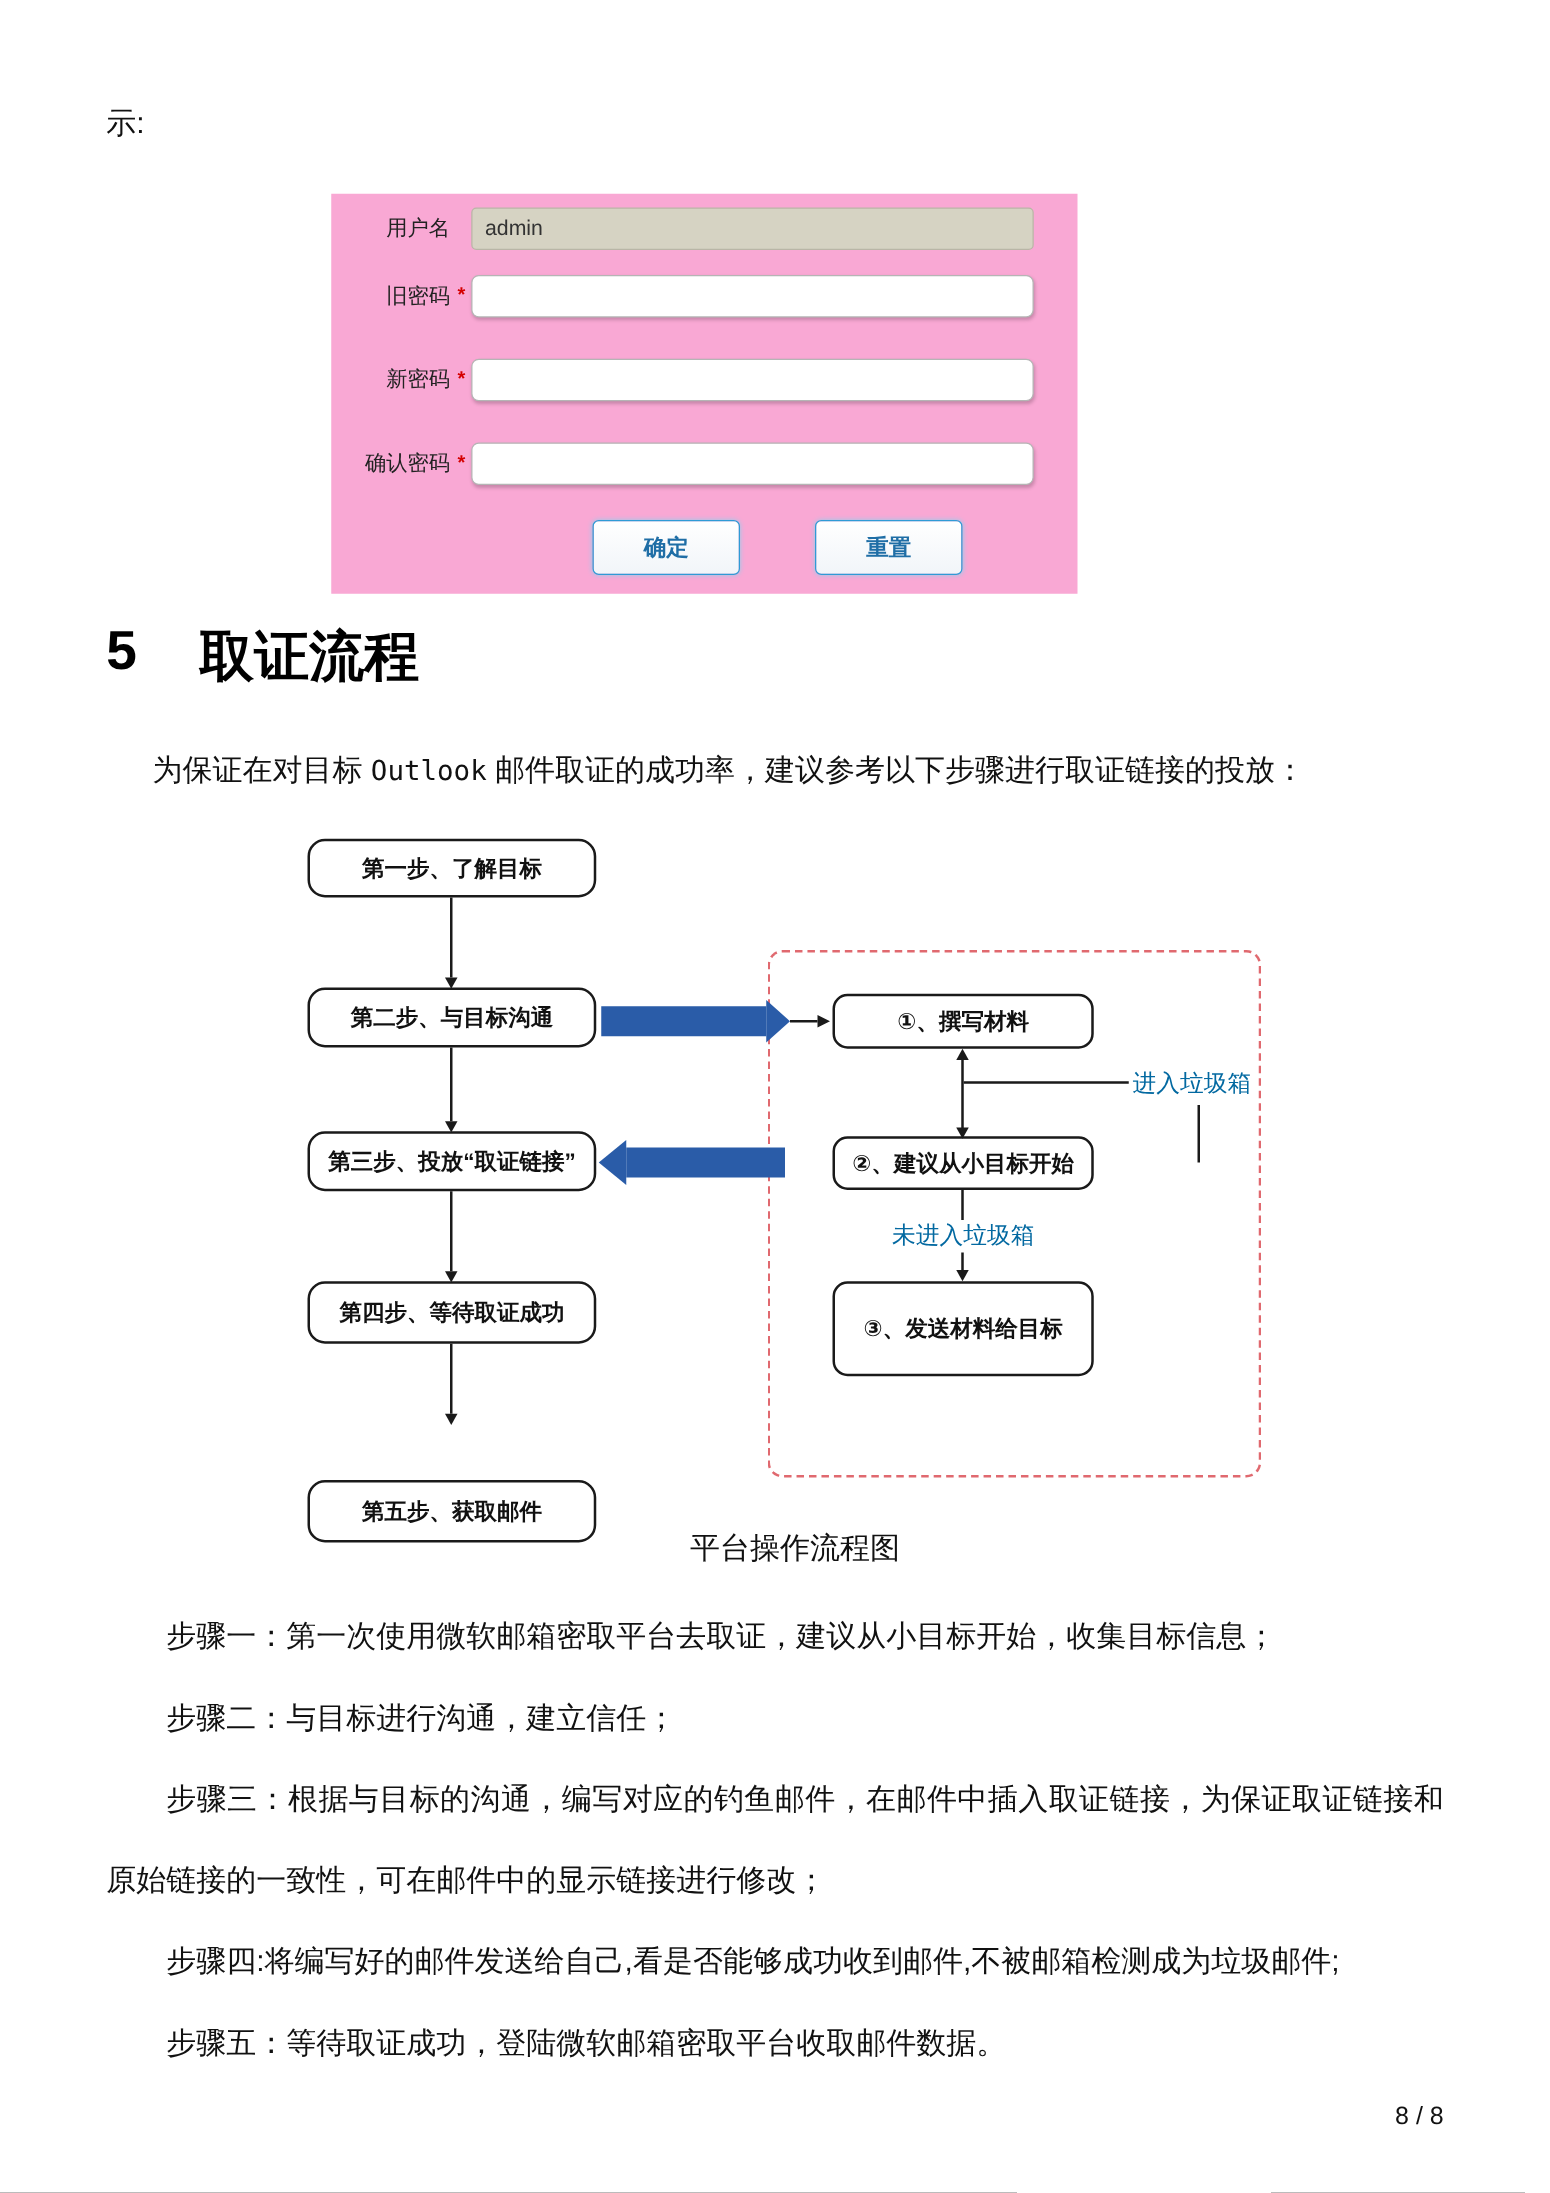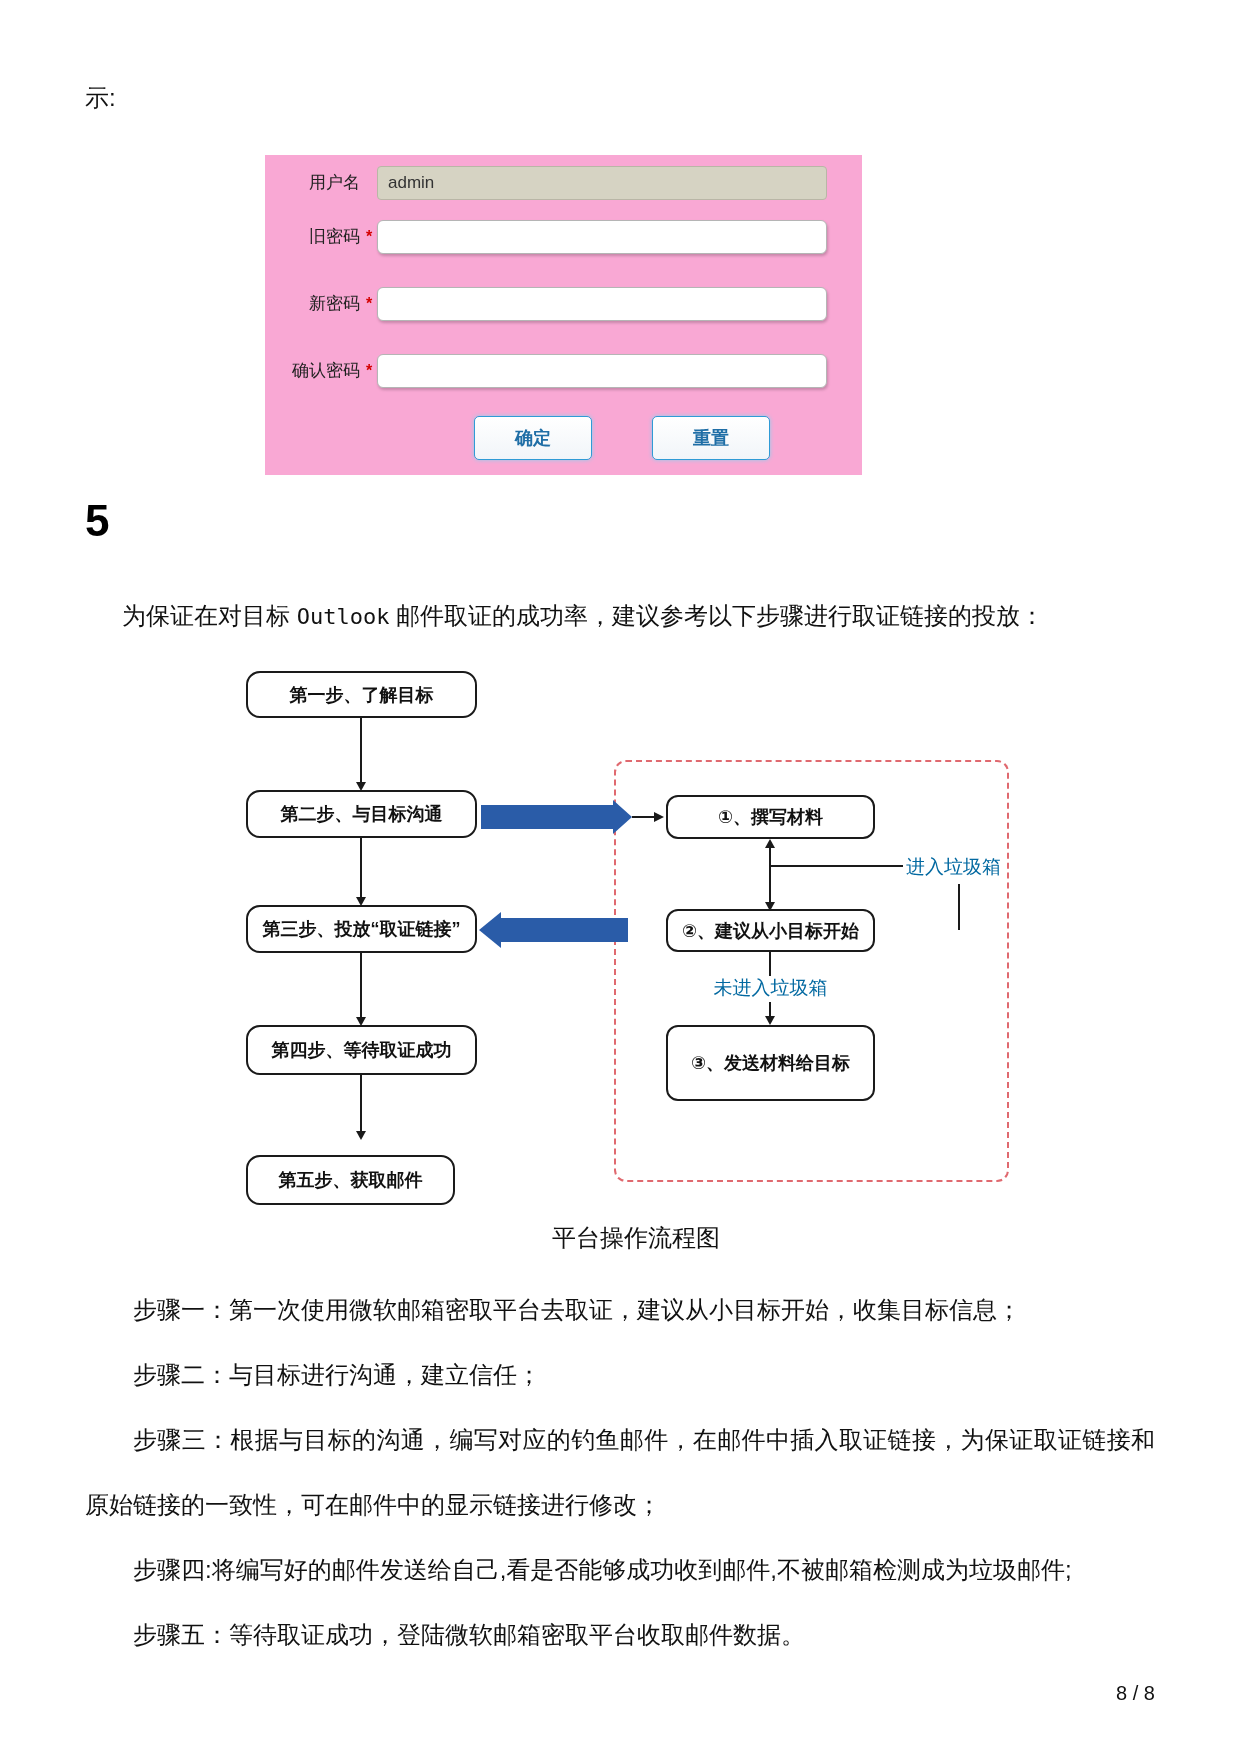--- a/index.html
+++ b/index.html
@@ -87,31 +87,32 @@
       <span class="flabel">确认密码</span>
       <span class="req">*</span>
       <input class="finput" type="password" style="">
     </div>
     <button class="fbtn" style="left:209px">确定</button>
     <button class="fbtn" style="left:387px">重置</button>
   </div>
 
   <div class="heading">
     <span>5</span>
+    <span>取证流程</span>
   </div>
 
   <div class="intro">
     <span>为保证在对目标 </span><span class="mono">Outlook</span><span> 邮件取证的成功率，建议参考以下步骤进行取证链接的投放：</span>
   </div>
 
   <div class="fc-box" style="left:246px;top:671px;width:231px;height:47px">第一步、了解目标</div>
   <div class="fc-box" style="left:246px;top:790px;width:231px;height:48px">第二步、与目标沟通</div>
   <div class="fc-box" style="left:246px;top:905px;width:231px;height:48px">第三步、投放“取证链接”</div>
   <div class="fc-box" style="left:246px;top:1025px;width:231px;height:50px">第四步、等待取证成功</div>
-  <div class="fc-box" style="left:246px;top:1155px;width:209px;height:50px">第五步、获取邮件</div>
+  <div class="fc-box" style="left:246px;top:1184px;width:231px;height:50px">第五步、获取邮件</div>
 
   <div class="vline" style="left:360px;top:718px;height:64px"></div>
   <div class="ah-down" style="left:356px;top:782px"></div>
   <div class="vline" style="left:360px;top:838px;height:59px"></div>
   <div class="ah-down" style="left:356px;top:897px"></div>
   <div class="vline" style="left:360px;top:953px;height:64px"></div>
   <div class="ah-down" style="left:356px;top:1017px"></div>
   <div class="vline" style="left:360px;top:1075px;height:56px"></div>
   <div class="ah-down" style="left:356px;top:1131px"></div>
 

